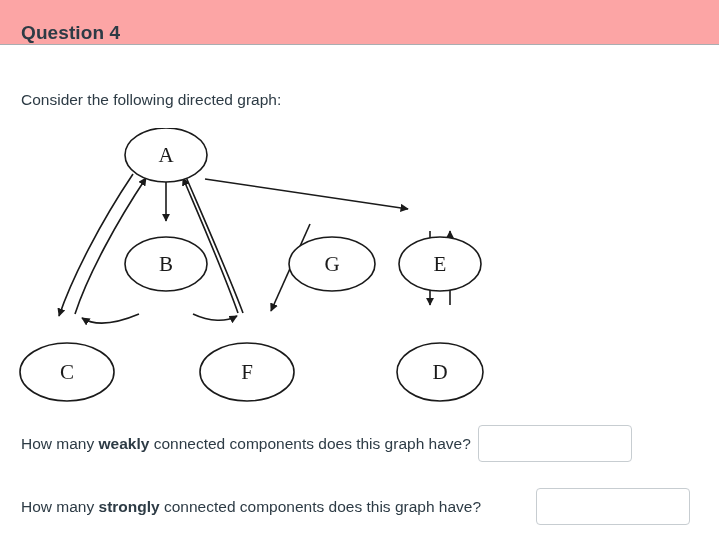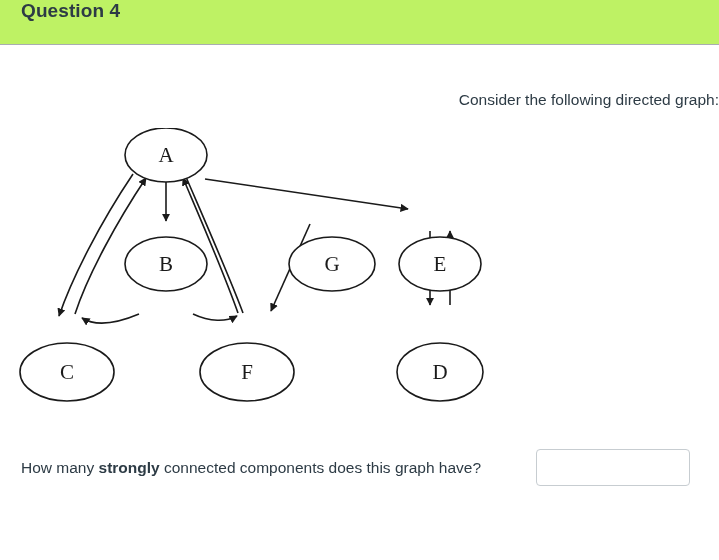--- a/index.html
+++ b/index.html
@@ -8,43 +8,42 @@
   }
   body {
     width: 719px;
     height: 560px;
     background: #ffffff;
     font-family: "Liberation Sans", sans-serif;
     overflow: hidden;
   }
   .question-header {
     height: 45px;
-    background: #bef264;
+    background: #fca5a5;
     border-bottom: 1px solid #a9adb1;
     display: flex;
-    align-items: flex-start;
+    align-items: flex-end;
     box-sizing: border-box;
   }
   .question-title {
     font-size: 19px;
     font-weight: bold;
     color: #2d3b45;
     padding-left: 21px;
     letter-spacing: 0.1px;
   }
   .content {
     padding: 0;
     position: relative;
   }
   .prompt {
     font-size: 15.5px;
     color: #2d3b45;
-    padding: 45px 0 0 21px;
+    padding: 45px 16px 0 21px;
     line-height: 1.3;
-    text-align: right;
   }
   .graph-wrap {
     padding: 18px 0 0 0;
     position: relative;
     height: 295px;
   }
   .graph-svg {
     display: block;
   }
   .q-row {
@@ -145,19 +144,23 @@
           <text x="440" y="136" text-anchor="middle" dominant-baseline="central" font-family="'Liberation Serif', serif" font-size="21" fill="#1a1a1a">E</text>
         </g>
         <g>
           <ellipse cx="440" cy="244" rx="43" ry="29" fill="#ffffff" stroke="#1a1a1a" stroke-width="1.6"></ellipse>
           <text x="440" y="244" text-anchor="middle" dominant-baseline="central" font-family="'Liberation Serif', serif" font-size="21" fill="#1a1a1a">D</text>
         </g>
       </g>
     </svg>
   </div>
 
+  <div class="q-row first">
+    <span class="q-text"><span>How many </span><b>weakly</b><span> connected components does this graph have?</span></span>
+    <input class="answer-input" type="text" value="" style="">
+  </div>
 
   <div class="q-row second">
     <span class="q-text"><span>How many </span><b>strongly</b><span> connected components does this graph have?</span></span>
     <input class="answer-input" type="text" value="" style="">
   </div>
 
 </div>
 
 </body></html>

